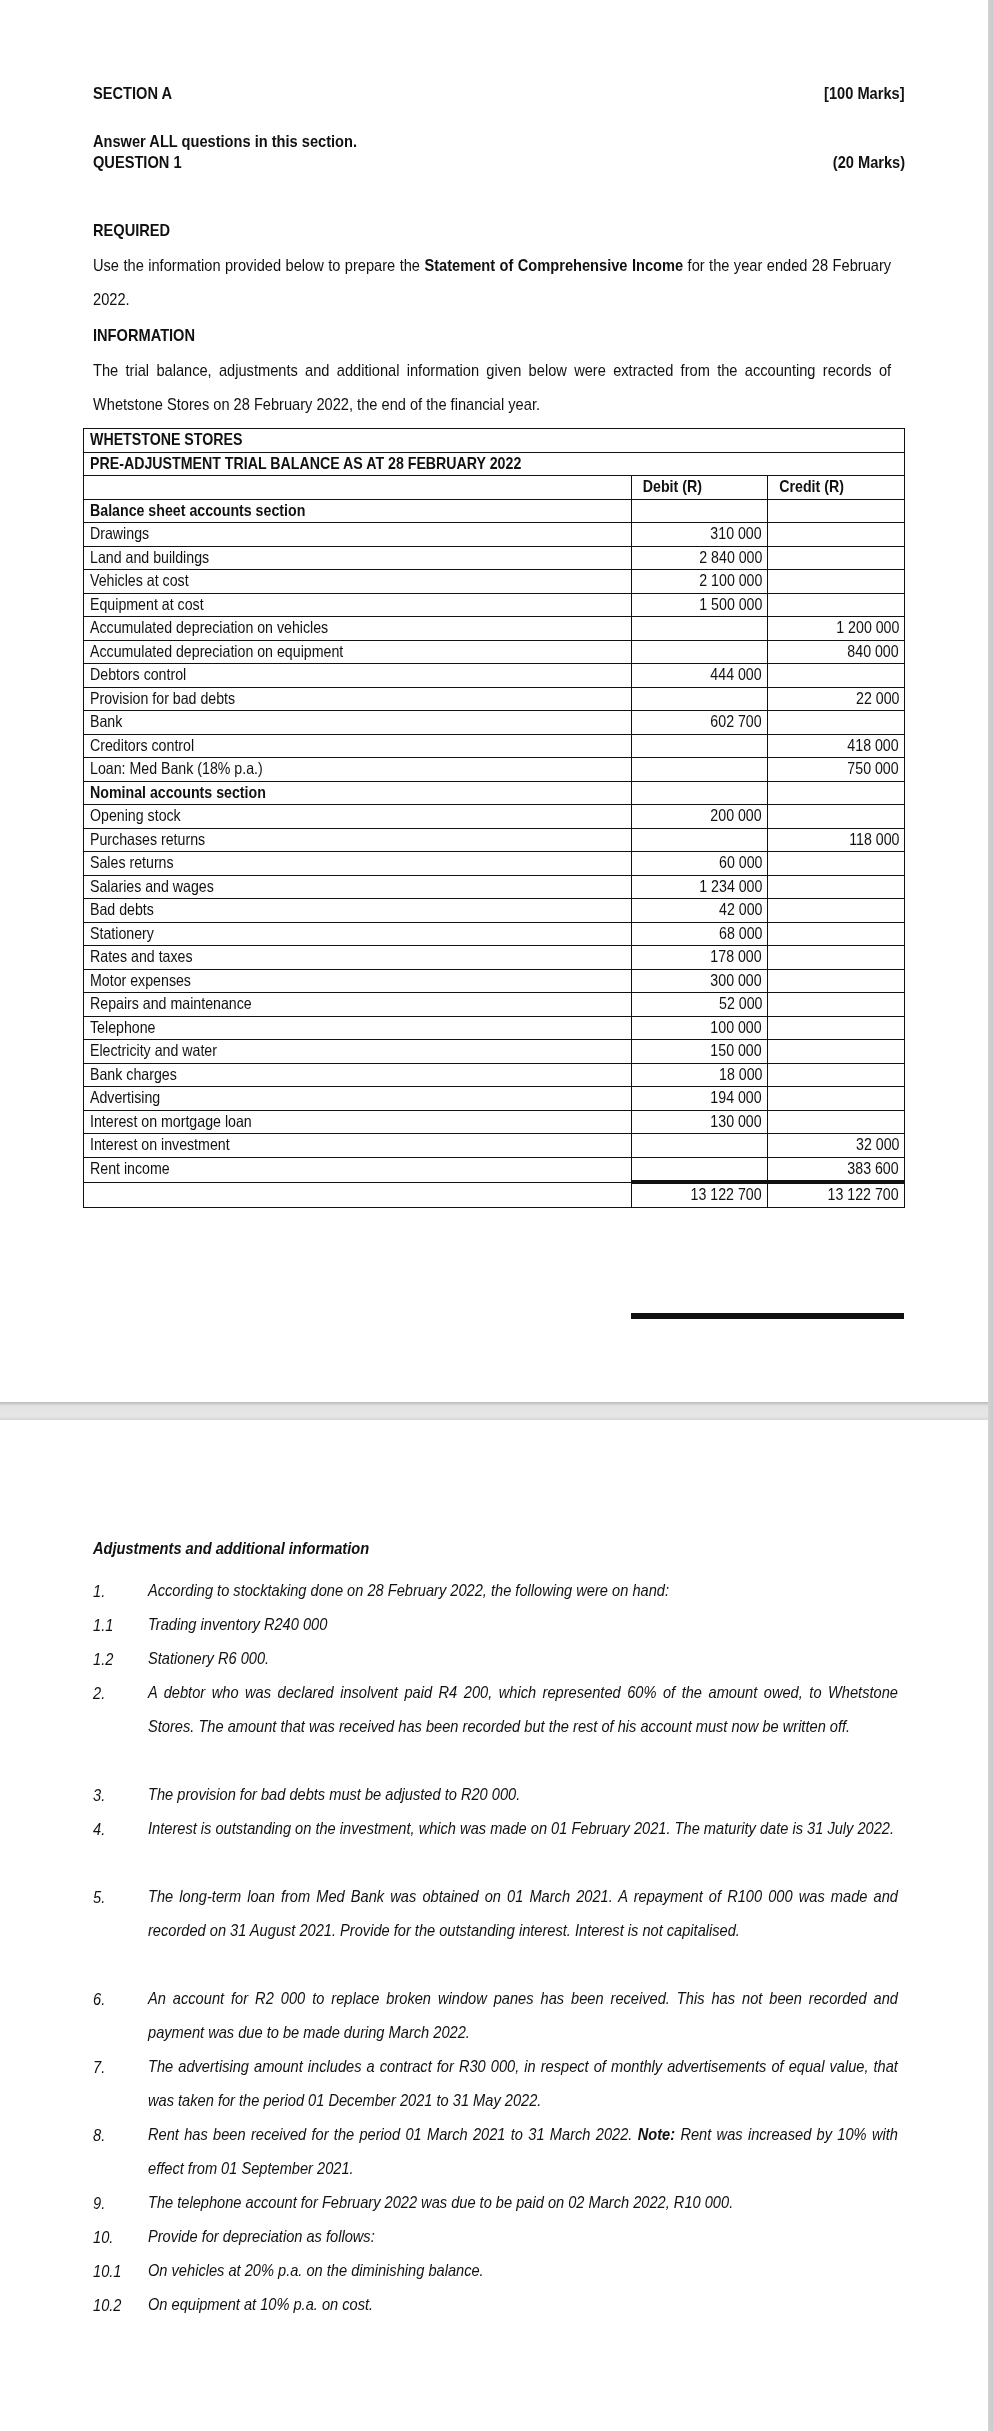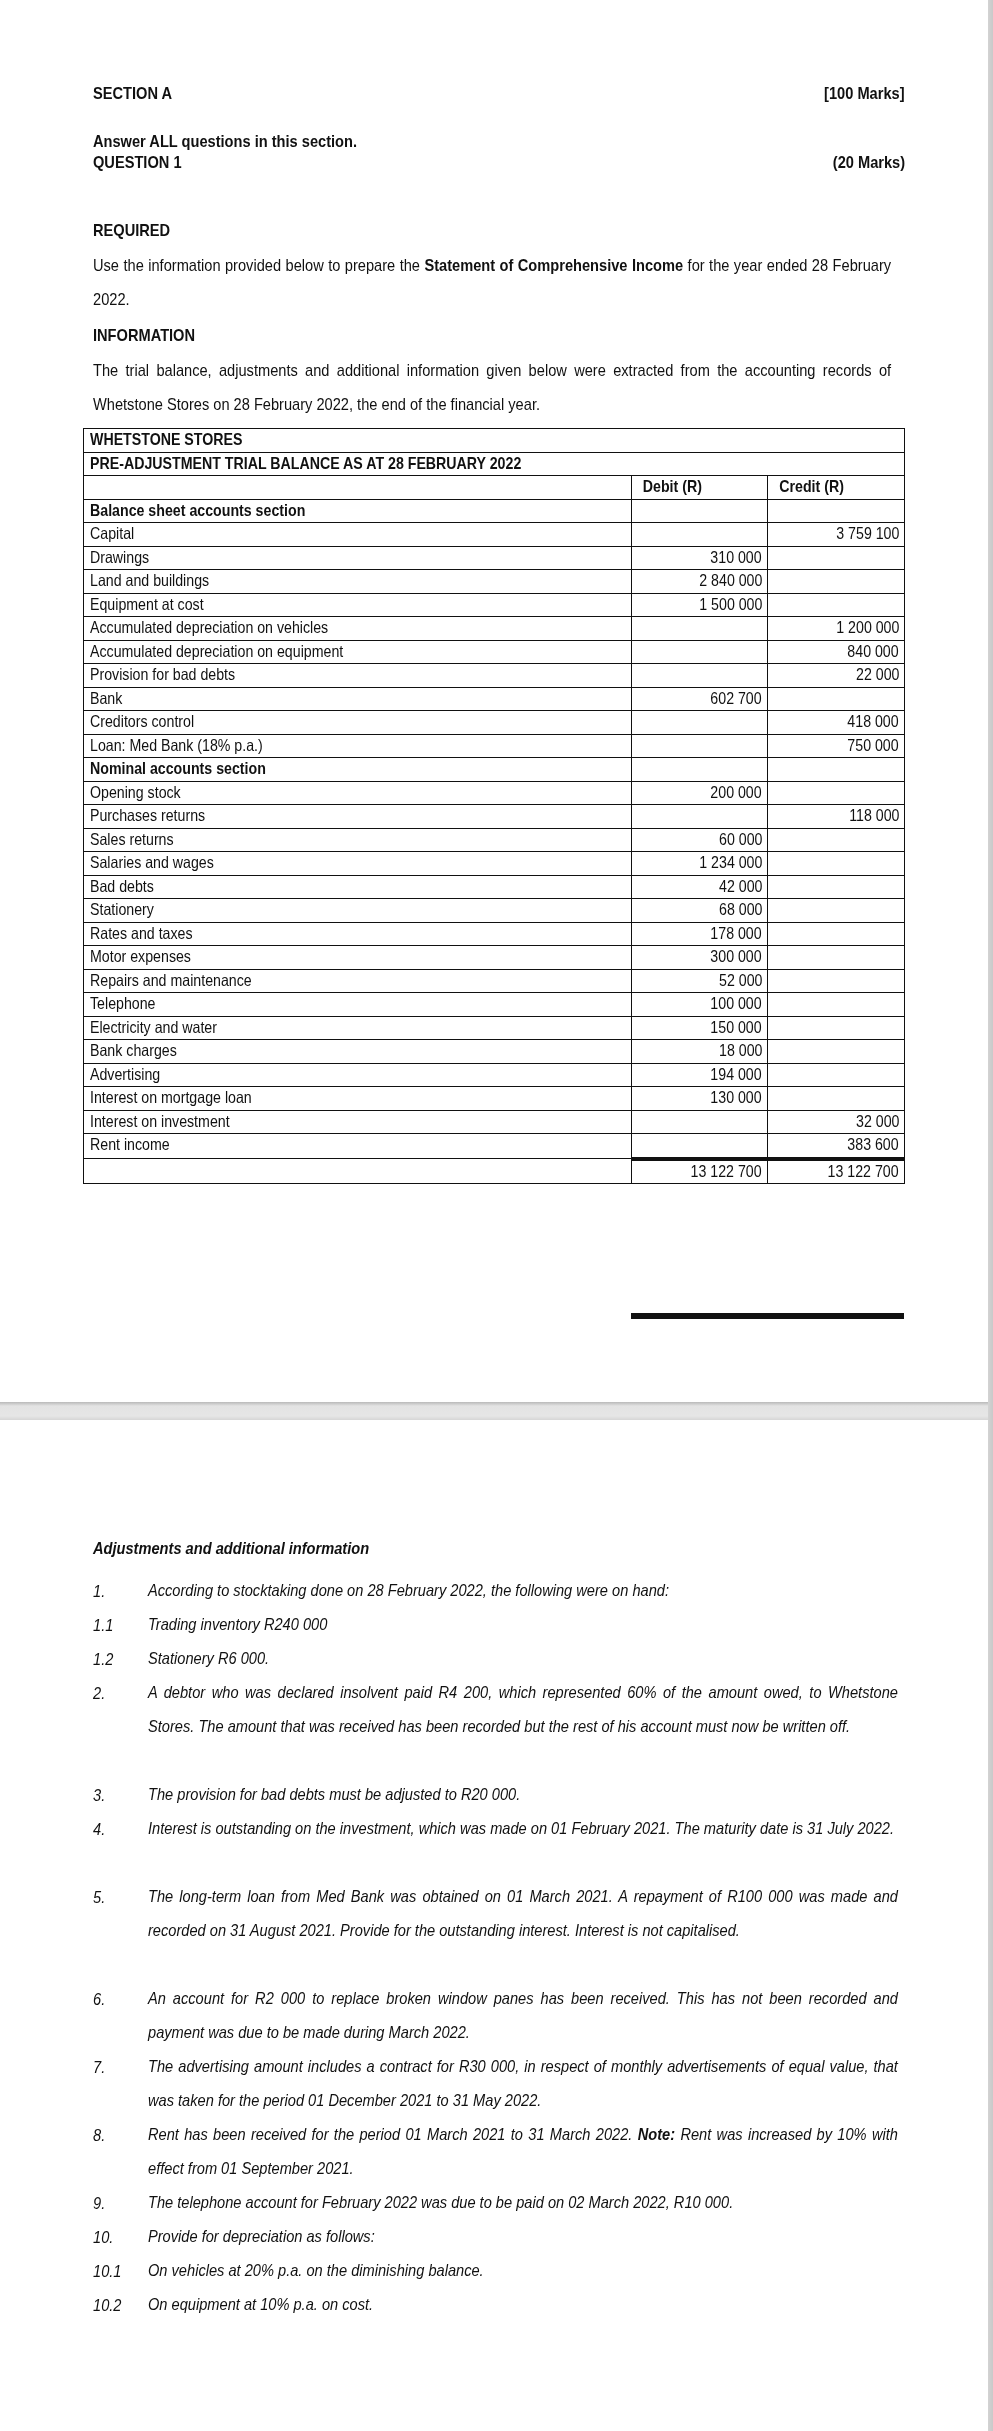--- a/index.html
+++ b/index.html
@@ -94,48 +94,53 @@
         <td></td>
         <td class="hd"><span class="sq">Debit (R)</span></td>
         <td class="hd"><span class="sq">Credit (R)</span></td>
       </tr>
     <tr class="sect">
           <td class="lbl"><span class="sq">Balance sheet accounts section</span></td>
           <td class="num"><span class="sq"></span></td>
           <td class="num"><span class="sq"></span></td>
         </tr>
         <tr class="row">
-          <td class="lbl"><span class="sq">Capital</span></td>
-          <td class="num"><span class="sq"></span></td>
-          <td class="num"><span class="sq">3 759 100</span></td>
-        </tr>
-        <tr class="row">
           <td class="lbl"><span class="sq">Drawings</span></td>
           <td class="num"><span class="sq">310 000</span></td>
           <td class="num"><span class="sq"></span></td>
         </tr>
         <tr class="row">
           <td class="lbl"><span class="sq">Land and buildings</span></td>
           <td class="num"><span class="sq">2 840 000</span></td>
           <td class="num"><span class="sq"></span></td>
         </tr>
         <tr class="row">
+          <td class="lbl"><span class="sq">Vehicles at cost</span></td>
+          <td class="num"><span class="sq">2 100 000</span></td>
+          <td class="num"><span class="sq"></span></td>
+        </tr>
+        <tr class="row">
           <td class="lbl"><span class="sq">Equipment at cost</span></td>
           <td class="num"><span class="sq">1 500 000</span></td>
           <td class="num"><span class="sq"></span></td>
         </tr>
         <tr class="row">
           <td class="lbl"><span class="sq">Accumulated depreciation on vehicles</span></td>
           <td class="num"><span class="sq"></span></td>
           <td class="num"><span class="sq">1 200 000</span></td>
         </tr>
         <tr class="row">
           <td class="lbl"><span class="sq">Accumulated depreciation on equipment</span></td>
           <td class="num"><span class="sq"></span></td>
           <td class="num"><span class="sq">840 000</span></td>
+        </tr>
+        <tr class="row">
+          <td class="lbl"><span class="sq">Debtors control</span></td>
+          <td class="num"><span class="sq">444 000</span></td>
+          <td class="num"><span class="sq"></span></td>
         </tr>
         <tr class="row">
           <td class="lbl"><span class="sq">Provision for bad debts</span></td>
           <td class="num"><span class="sq"></span></td>
           <td class="num"><span class="sq">22 000</span></td>
         </tr>
         <tr class="row">
           <td class="lbl"><span class="sq">Bank</span></td>
           <td class="num"><span class="sq">602 700</span></td>
           <td class="num"><span class="sq"></span></td>

